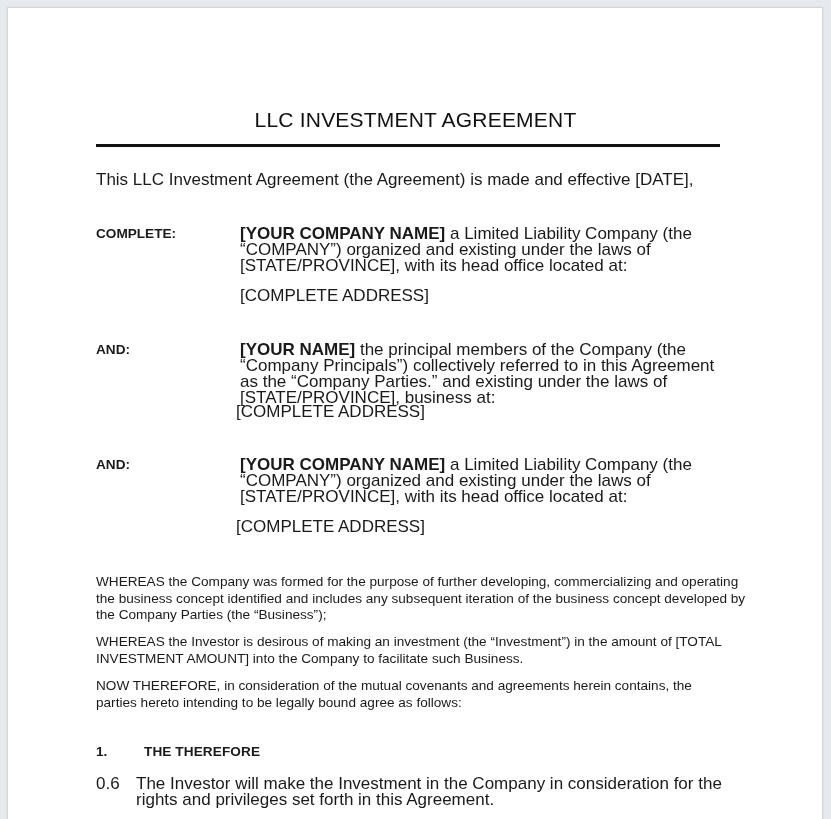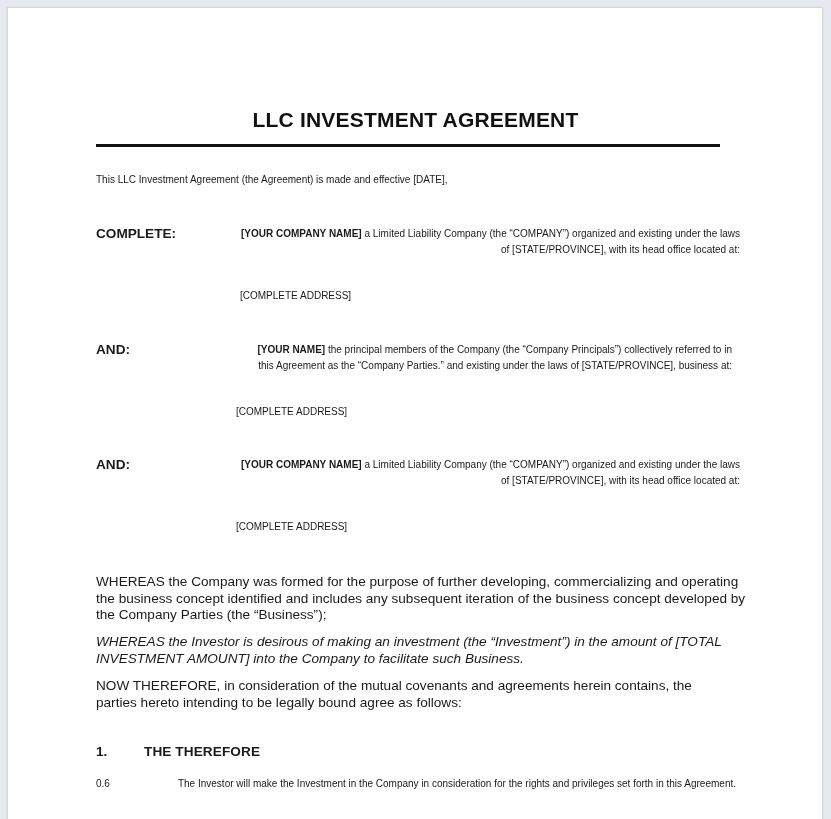--- a/index.html
+++ b/index.html
@@ -11,25 +11,25 @@
     }
     .page {
       position: absolute; left: 7px; top: 7px; width: 814px; height: 830px;
       background: #ffffff;
       border: 1px solid #d3d6da;
       box-shadow: 0 0 2px rgba(0,0,0,0.08);
     }
     .abs { position: absolute; }
     .title {
       left: 0; width: 831px; top: 108px;
-      text-align: center; font-weight: bold; font-size: 21px; letter-spacing: 0.2px;
+      text-align: center; font-weight: normal; font-size: 21px; letter-spacing: 0.2px;
       color: #111;
     }
     .rule { left: 96px; top: 144px; width: 624px; height: 3px; background: #111; }
-    .txt { font-size: 10px; line-height: 16px; text-align: right; }
+    .txt { font-size: 17px; line-height: 16px; }
     .label { font-weight: bold; font-size: 13.6px; }
     .party { width: 500px; }
     .party b { font-weight: bold; }
     .para { left: 96px; width: 650px; font-size: 13.6px; line-height: 16.5px; }
     .sec-num { font-weight: bold; font-size: 13.6px; }
     .sec-title { font-weight: bold; font-size: 13.6px; letter-spacing: 0.1px; }
   </style>
 </head>
 <body>
 
@@ -46,20 +46,20 @@
 
 <div class="abs label" style="left:96px; top:342px;">AND:</div>
 <div class="abs txt party" style="left:240px; top:342px; width:492px;"><b>[YOUR NAME]</b><span> the principal members of the Company (the “Company Principals”) collectively referred to in this Agreement as the “Company Parties.” and existing under the laws of [STATE/PROVINCE], business at:</span></div>
 <div class="abs txt" style="left:236px; top:404px;">[COMPLETE ADDRESS]</div>
 
 <div class="abs label" style="left:96px; top:457px;">AND:</div>
 <div class="abs txt party" style="left:240px; top:457px;"><b>[YOUR COMPANY NAME]</b><span> a Limited Liability Company (the “COMPANY”) organized and existing under the laws of [STATE/PROVINCE], with its head office located at:</span></div>
 <div class="abs txt" style="left:236px; top:519px;">[COMPLETE ADDRESS]</div>
 
 <div class="abs para" style="top:574px;">WHEREAS the Company was formed for the purpose of further developing, commercializing and operating the business concept identified and includes any subsequent iteration of the business concept developed by the Company Parties (the “Business”);</div>
-<div class="abs para" style="top:634px; width:630px;font-style:italic;">WHEREAS the Investor is desirous of making an investment (the “Investment”) in the amount of [TOTAL INVESTMENT AMOUNT] into the Company to facilitate such Business.</div>
+<div class="abs para" style="top:634px; width:630px;">WHEREAS the Investor is desirous of making an investment (the “Investment”) in the amount of [TOTAL INVESTMENT AMOUNT] into the Company to facilitate such Business.</div>
 <div class="abs para" style="top:678px; width:640px;">NOW THEREFORE, in consideration of the mutual covenants and agreements herein contains, the parties hereto intending to be legally bound agree as follows:</div>
 
 <div class="abs sec-num" style="left:96px; top:744px;">1.</div>
 <div class="abs sec-title" style="left:144px; top:744px;">THE THEREFORE</div>
 
 <div class="abs txt" style="left:96px; top:776px;">0.6</div>
 <div class="abs txt" style="left:136px; top:776px; width:600px;">The Investor will make the Investment in the Company in consideration for the rights and privileges set forth in this Agreement.</div>
 
 </body></html>

